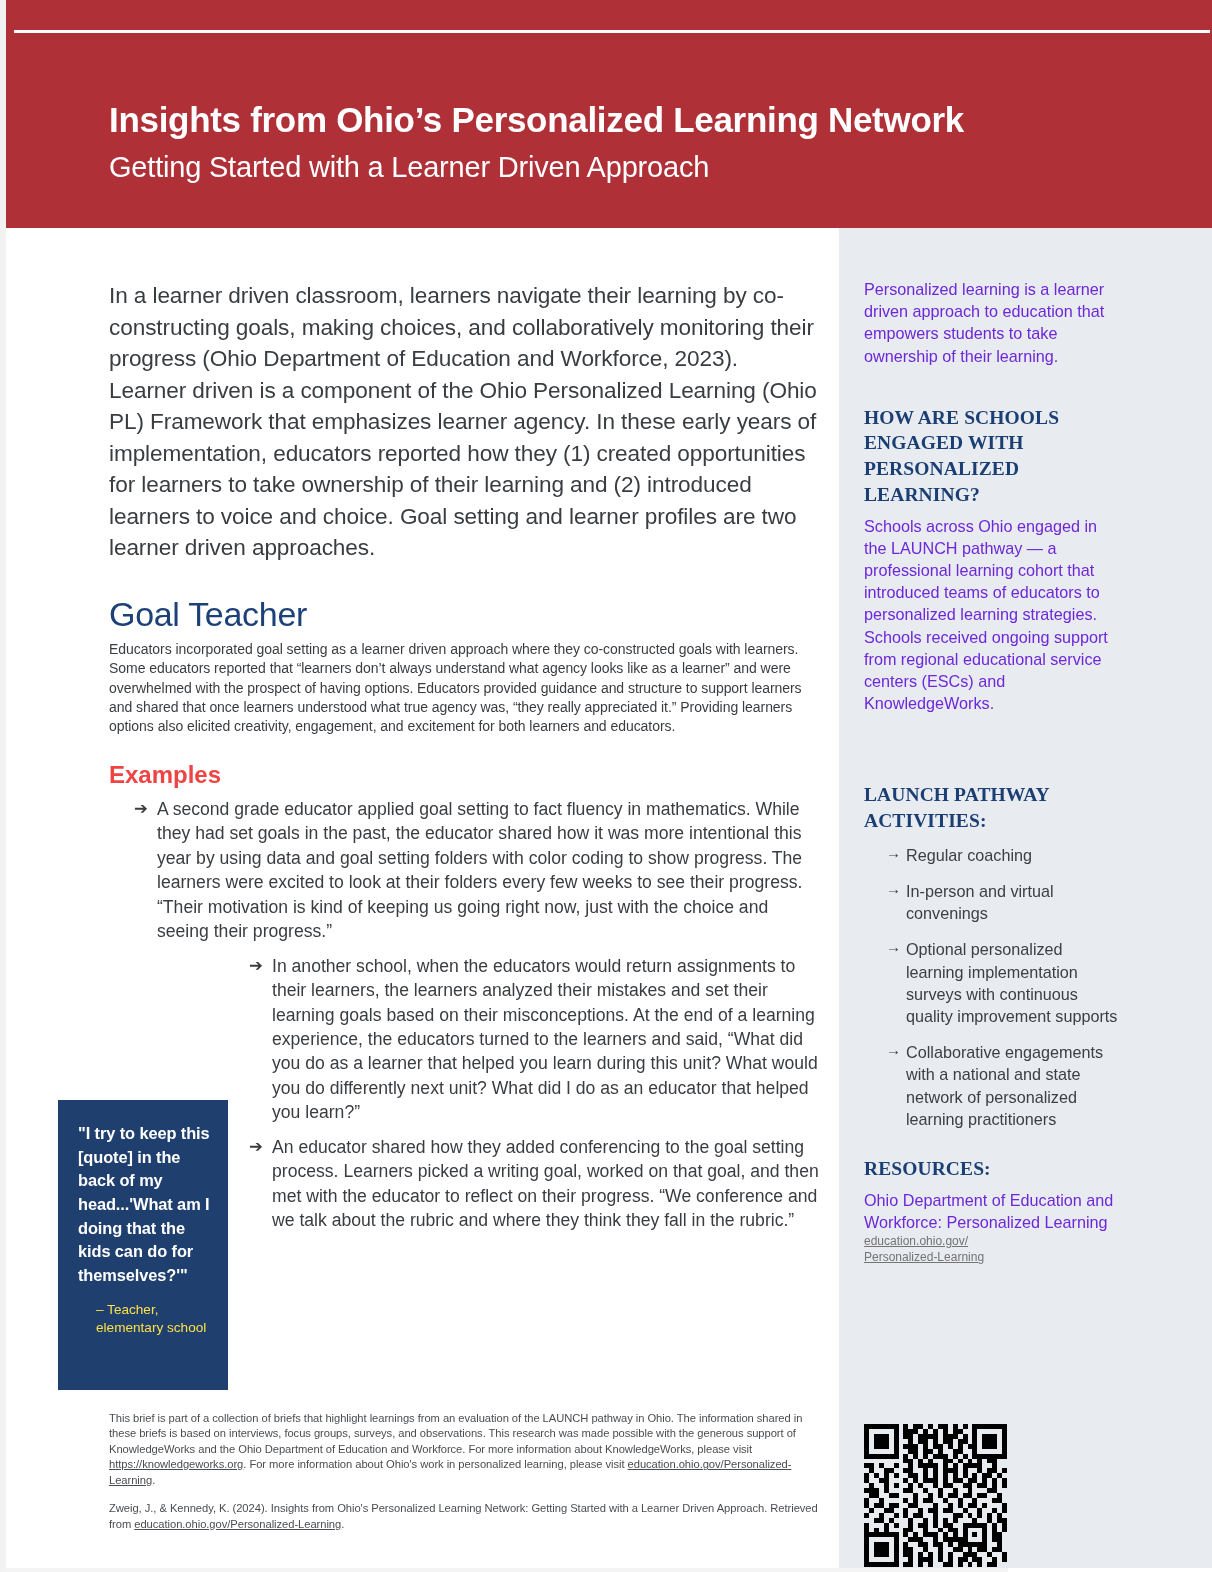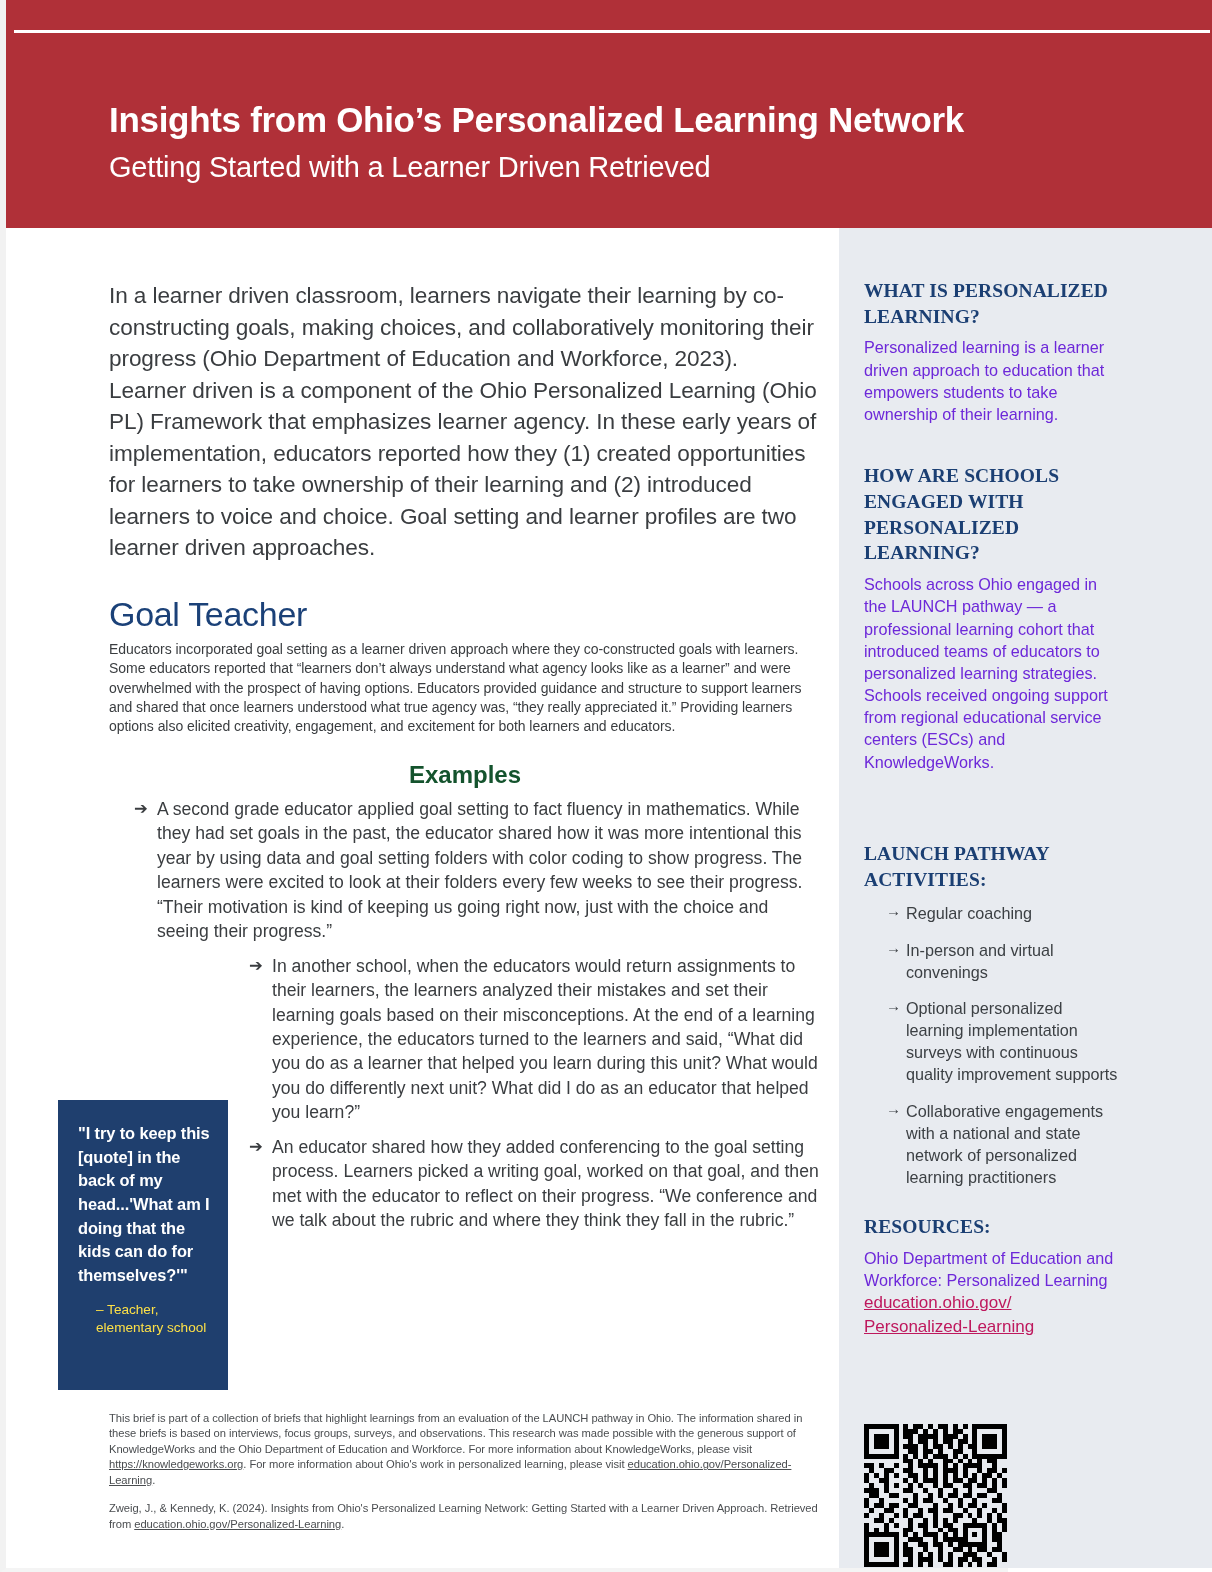--- a/index.html
+++ b/index.html
@@ -113,23 +113,23 @@
     padding-left: 20px;
   }
   .sb-list li .arrow {
     position: absolute;
     left: 0;
     top: -1px;
     font-size: 15px;
     color: #3c4044;
   }
   .sb-link {
-    color: #be185d;
+    color: #737373;
     text-decoration: underline;
-    font-size: 17px;
+    font-size: 12px;
     line-height: 1.37;
     display: block;
   }
   .sb-heading.res { margin-top: 28px; }
 
   
   .qr-wrap {
     position: absolute;
     left: 858px;
     top: 1424px;
@@ -160,25 +160,24 @@
     letter-spacing: -0.3px;
   }
   .body-p {
     color: #3a3d40;
     font-size: 14px;
     line-height: 1.39;
     margin: 0;
     letter-spacing: -0.05px;
   }
   .h3 {
-    color: #14532d;
+    color: #ef4444;
     font-size: 24px;
     font-weight: bold;
     margin: 24px 0 8px 0;
-    text-align: center;
   }
   .ex-list {
     list-style: none;
     margin: 0;
     padding: 0 0 0 25px;
   }
   .ex-list li {
     position: relative;
     color: #3a3d40;
     font-size: 17.6px;
@@ -246,28 +245,27 @@
   }
 </style>
 </head>
 <body>
 
 <div class="page">
 
   <div class="header">
     <div class="header-rule"></div>
     <div class="header-title">Insights from Ohio’s Personalized Learning Network</div>
-    <div class="header-subtitle">Getting Started with a Learner Driven Retrieved</div>
+    <div class="header-subtitle">Getting Started with a Learner Driven Approach</div>
   </div>
 
   <aside class="sidebar">
     <div class="sb-inner">
 
       <div class="sb-block">
-        <h3 class="sb-heading">WHAT IS PERSONALIZED LEARNING?</h3>
         <p class="sb-body">Personalized learning is a learner driven approach to education that empowers students to take ownership of their learning.</p>
       </div>
 
       <div class="sb-block" style="margin-top:38px;">
         <h3 class="sb-heading">HOW ARE SCHOOLS ENGAGED WITH PERSONALIZED LEARNING?</h3>
         <p class="sb-body">Schools across Ohio engaged in the LAUNCH pathway — a professional learning cohort that introduced teams of educators to personalized learning strategies. Schools received ongoing support from regional educational service centers (ESCs) and KnowledgeWorks.</p>
       </div>
 
       <div class="sb-block" style="margin-top:68px;">
         <h3 class="sb-heading">LAUNCH PATHWAY ACTIVITIES:</h3>

